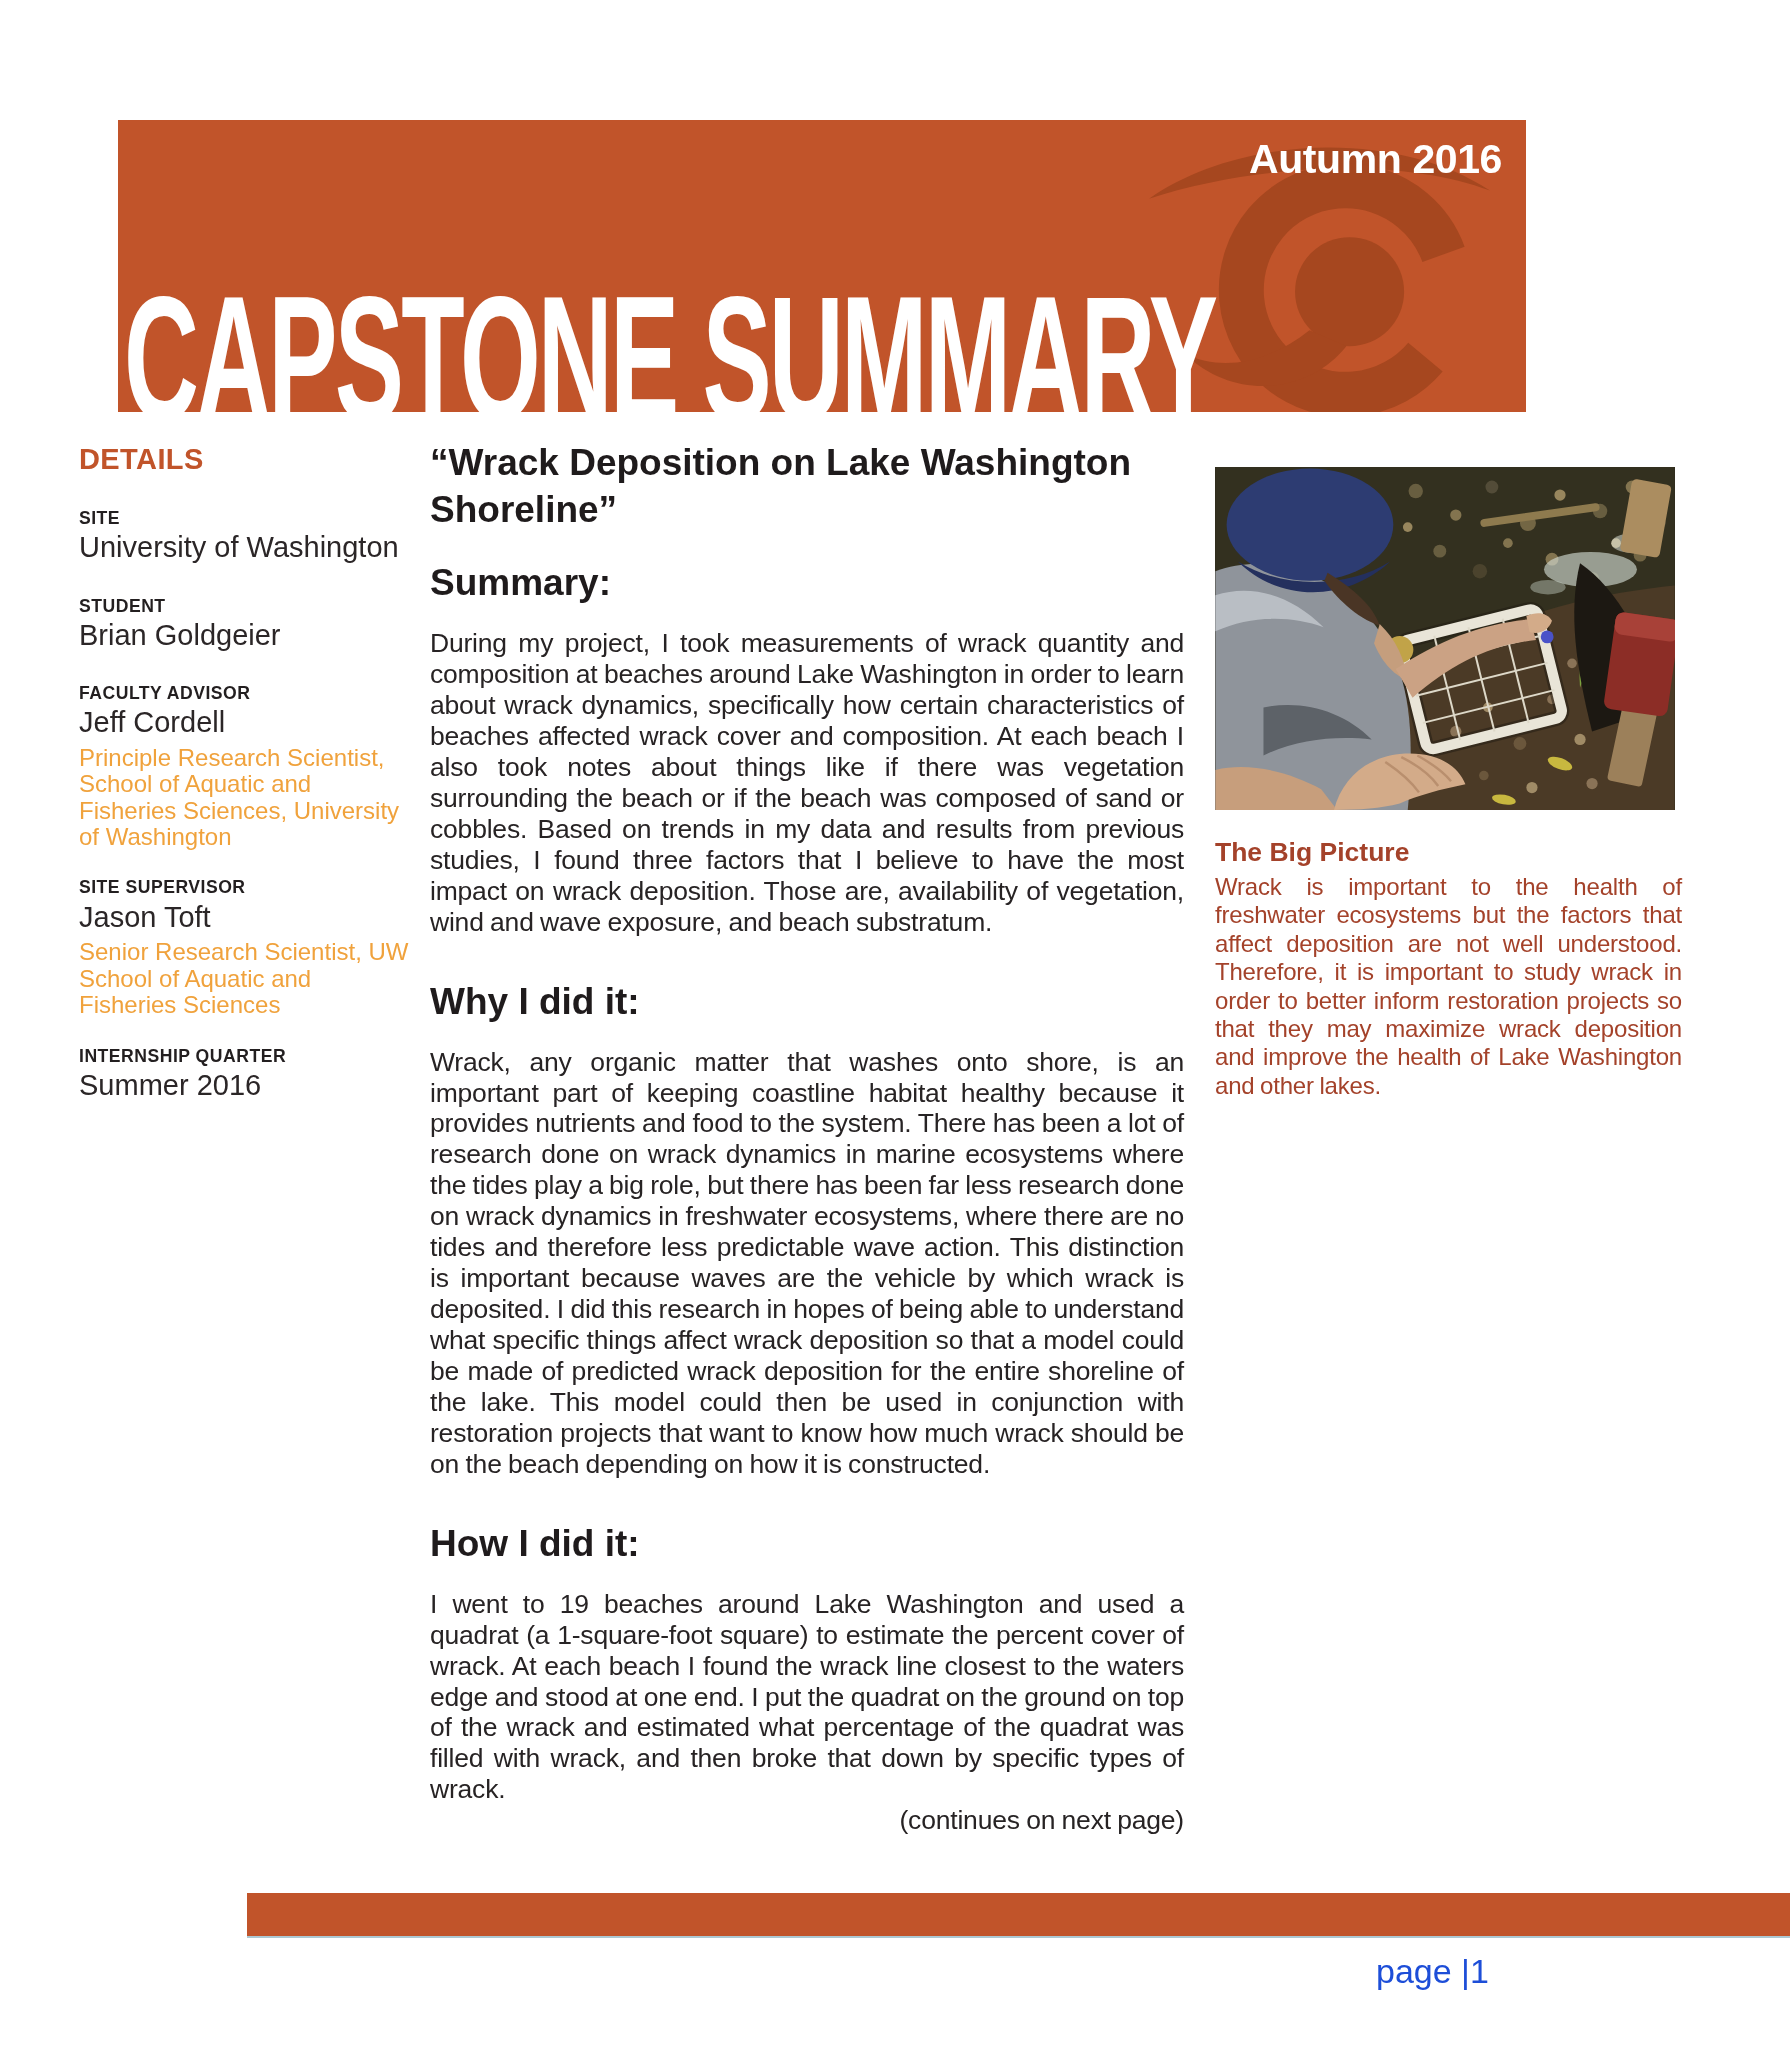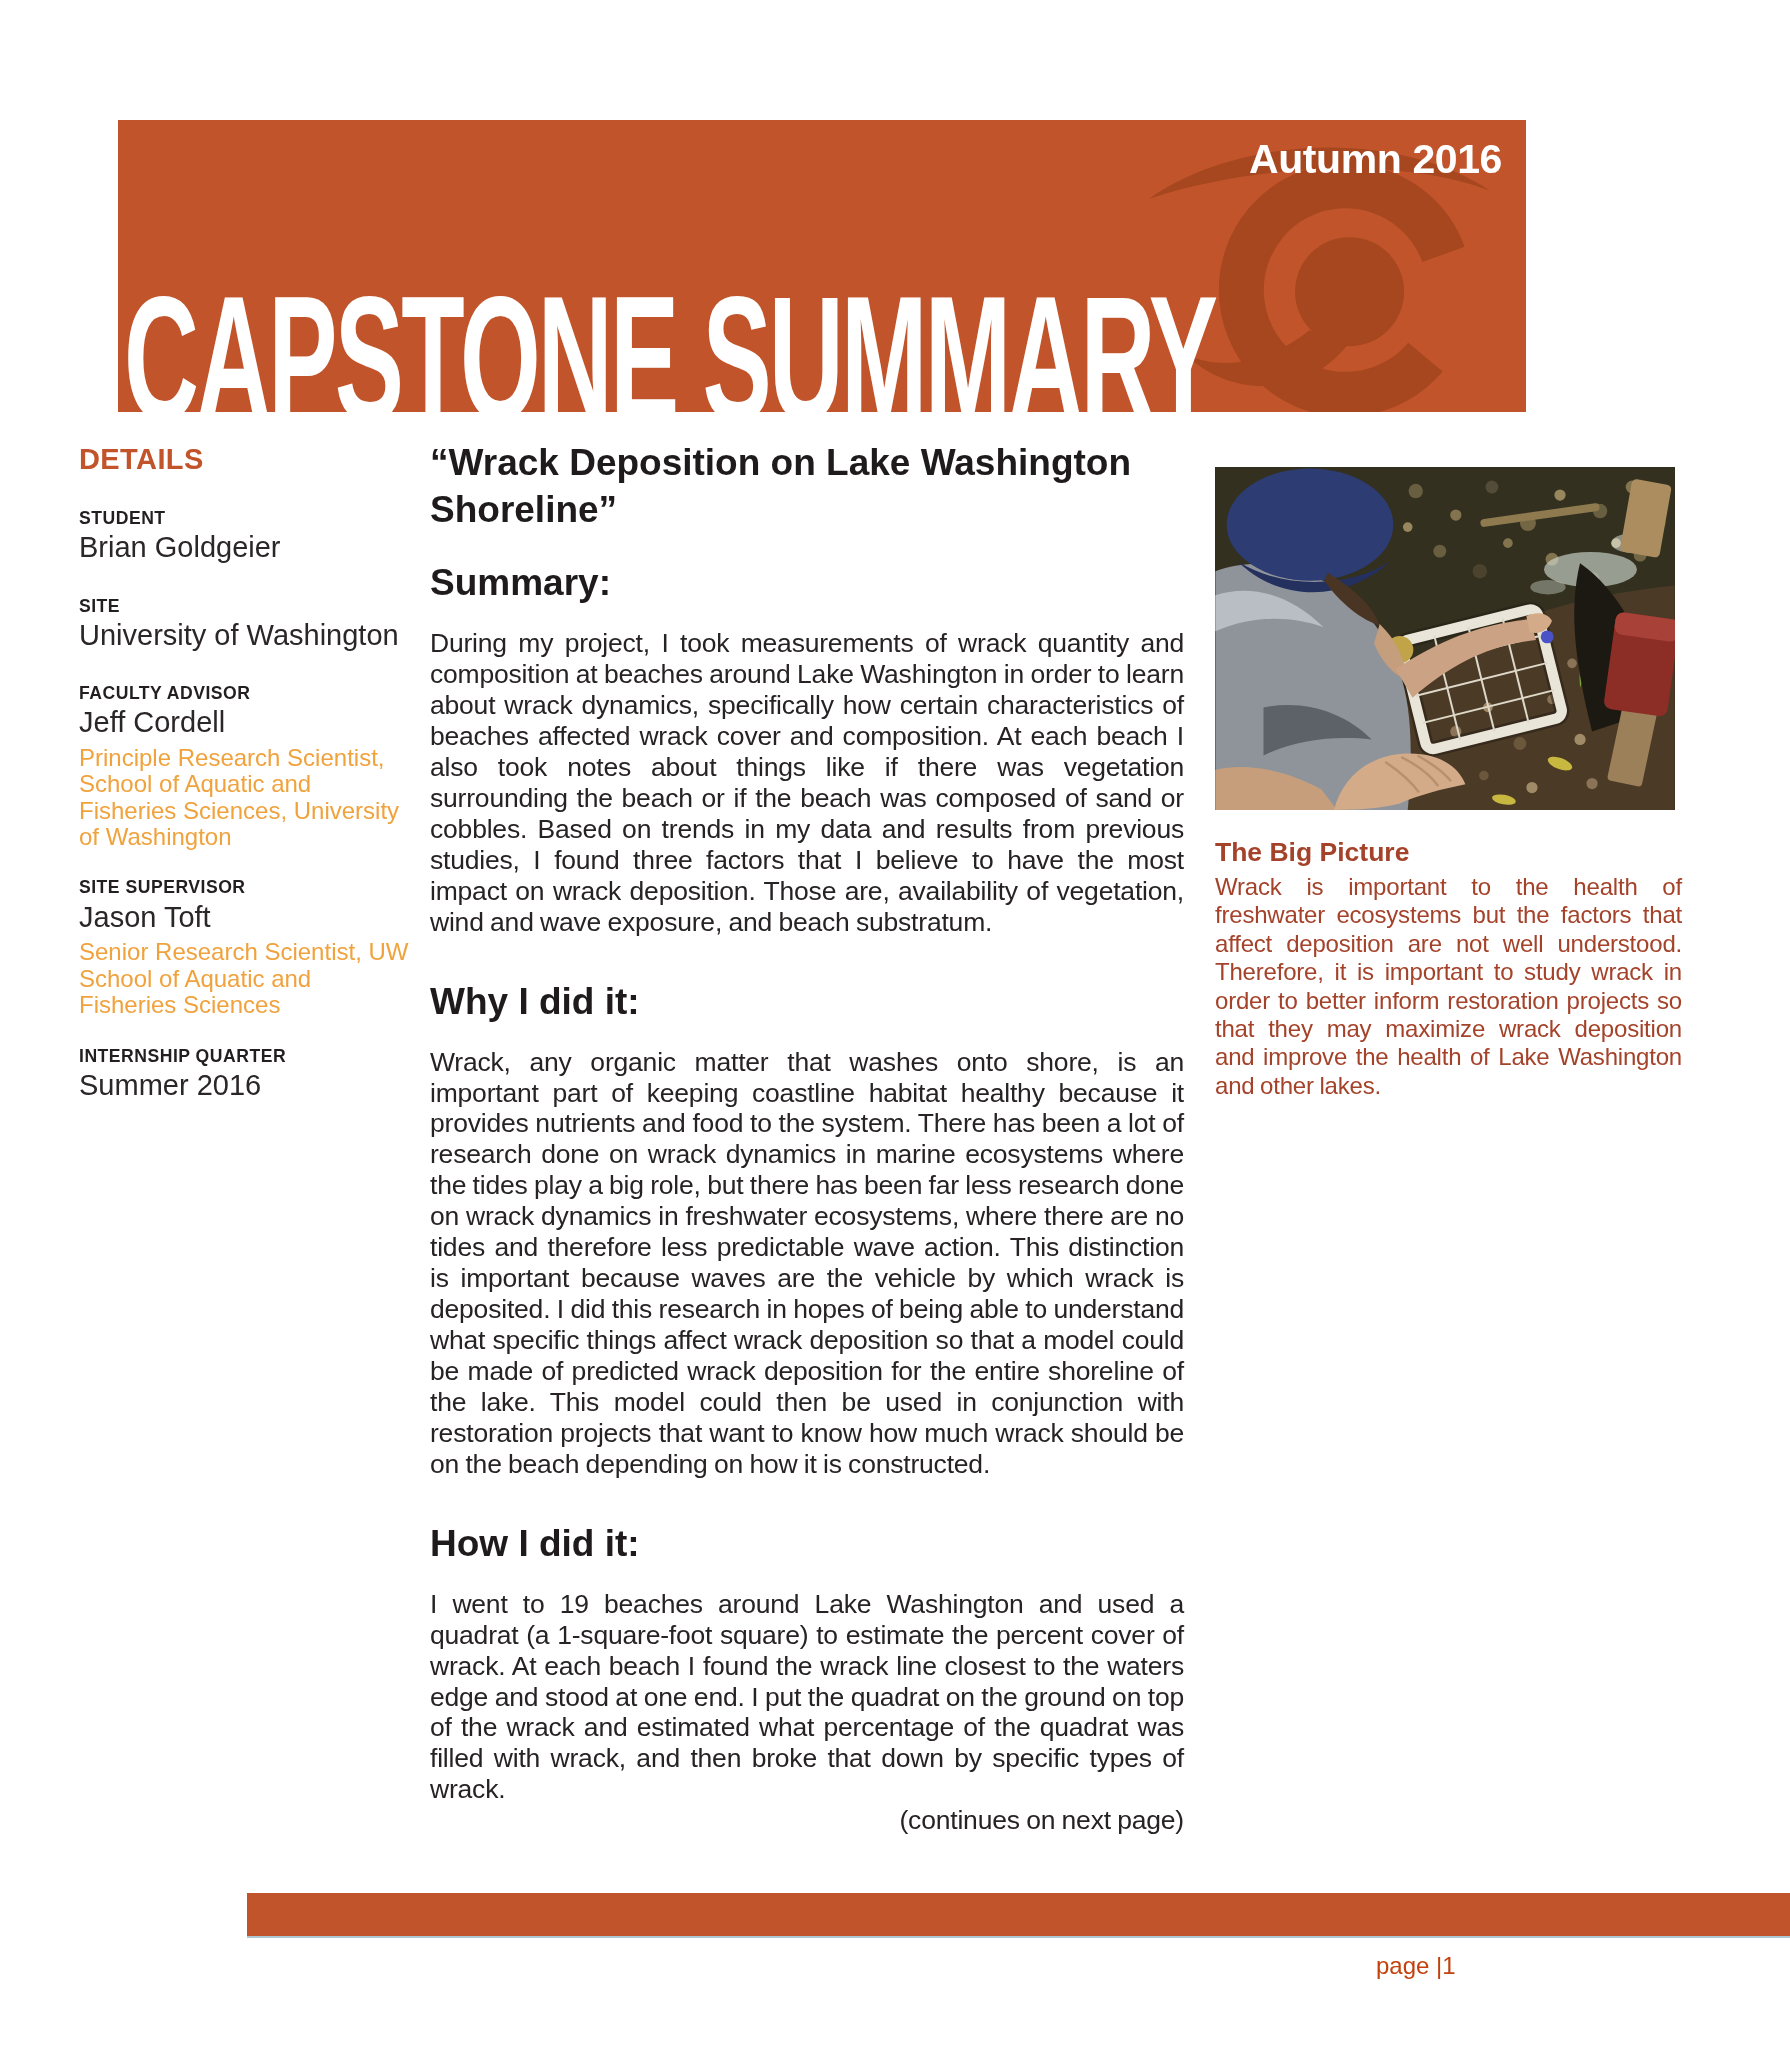--- a/index.html
+++ b/index.html
@@ -37,21 +37,21 @@
   .bigpic{position:absolute;left:1215px;top:467px;width:467px;}
   .photo{width:460px;height:343px;overflow:hidden;background:#2e2a1e;}
   .caption{margin-top:27px;}
   .caption h3{margin:0 0 4.8px 0;font-size:26.5px;font-weight:bold;color:#A4422A;}
   .caption p{margin:0;font-size:24px;line-height:1.185;text-align:justify;
              letter-spacing:-0.2px;word-spacing:-0.8px;color:#A4422A;}
 
   
   .footer-bar{position:absolute;left:247px;top:1893px;width:1543px;height:43px;background:#C1542A;}
   .footer-rule{position:absolute;left:247px;top:1936px;width:1543px;height:2.4px;background:#adc8d2;}
-  .page-number{position:absolute;left:1376px;top:1952px;font-size:24px;color:#c2410c;}
+  .page-number{position:absolute;left:1376px;top:1952px;font-size:34px;color:#1d4ed8;}
 </style>
 </head>
 <body>
 
 <div class="page">
 
   <header class="masthead">
     <div class="logo-clip">
       <svg width="417" height="292" viewBox="0 0 520 364">
         <g fill="#A6471F">
@@ -63,27 +63,27 @@
       </svg>
     </div>
     <div class="issue">Autumn 2016</div>
     <div class="masthead-title">CAPSTONE SUMMARY</div>
   </header>
 
   <aside class="details">
     <h2>DETAILS</h2>
 
     <div class="grp">
+      <div class="lab">SITE</div>
+      <div class="val">University of Washington</div>
+    </div>
+
+    <div class="grp">
       <div class="lab">STUDENT</div>
       <div class="val">Brian Goldgeier</div>
-    </div>
-
-    <div class="grp">
-      <div class="lab">SITE</div>
-      <div class="val">University of Washington</div>
     </div>
 
     <div class="grp">
       <div class="lab">FACULTY ADVISOR</div>
       <div class="val">Jeff Cordell</div>
       <div class="sub">Principle Research Scientist, School of Aquatic and Fisheries Sciences, University of Washington</div>
     </div>
 
     <div class="grp tight">
       <div class="lab">SITE SUPERVISOR</div>

